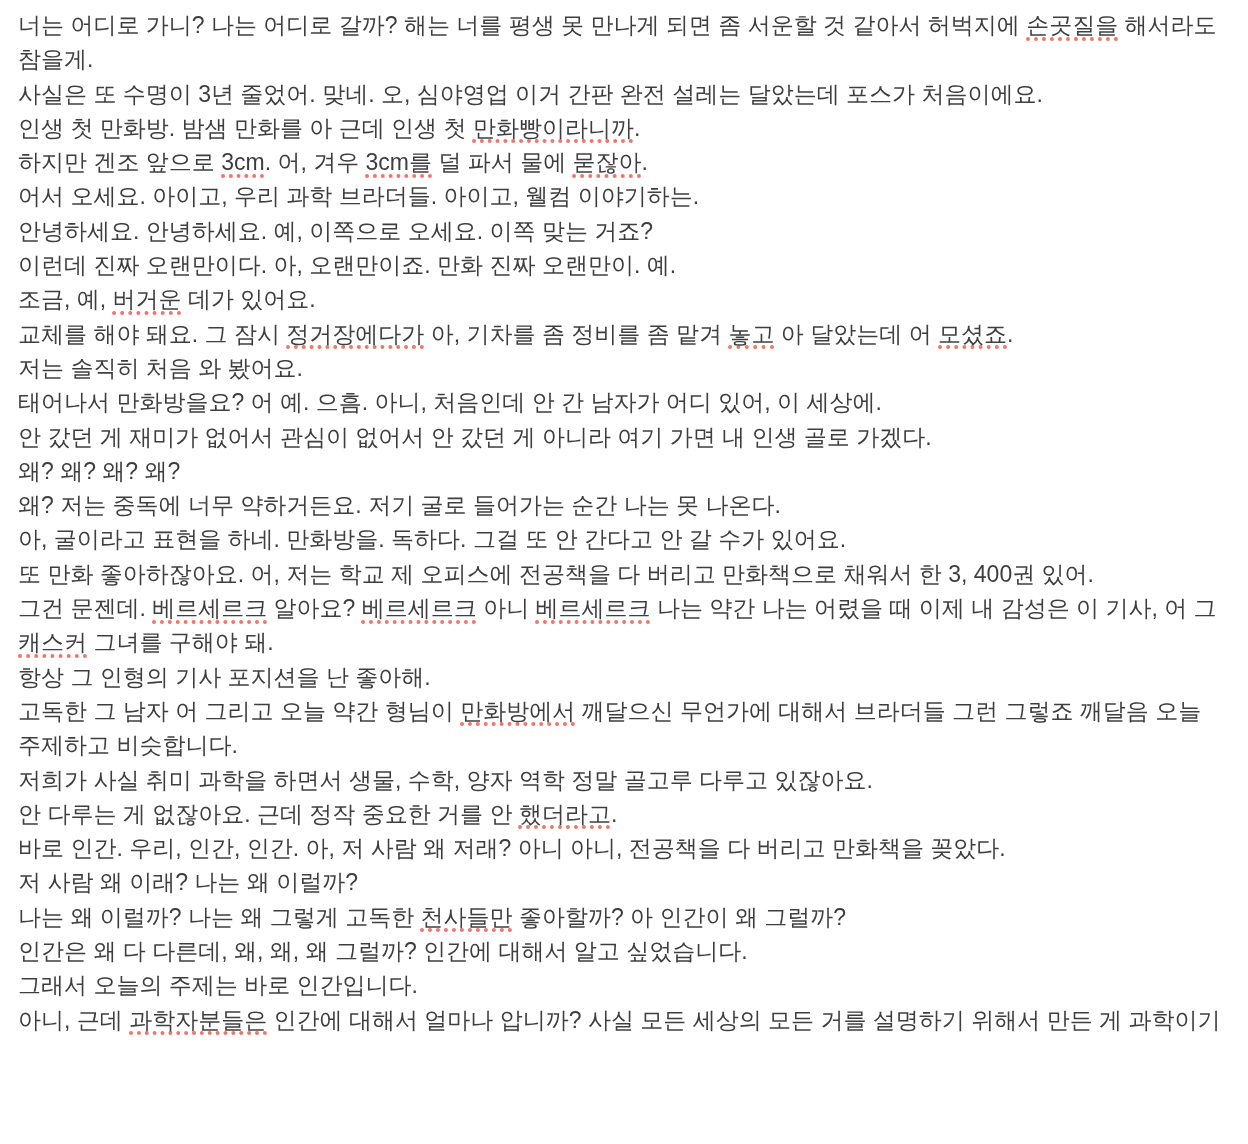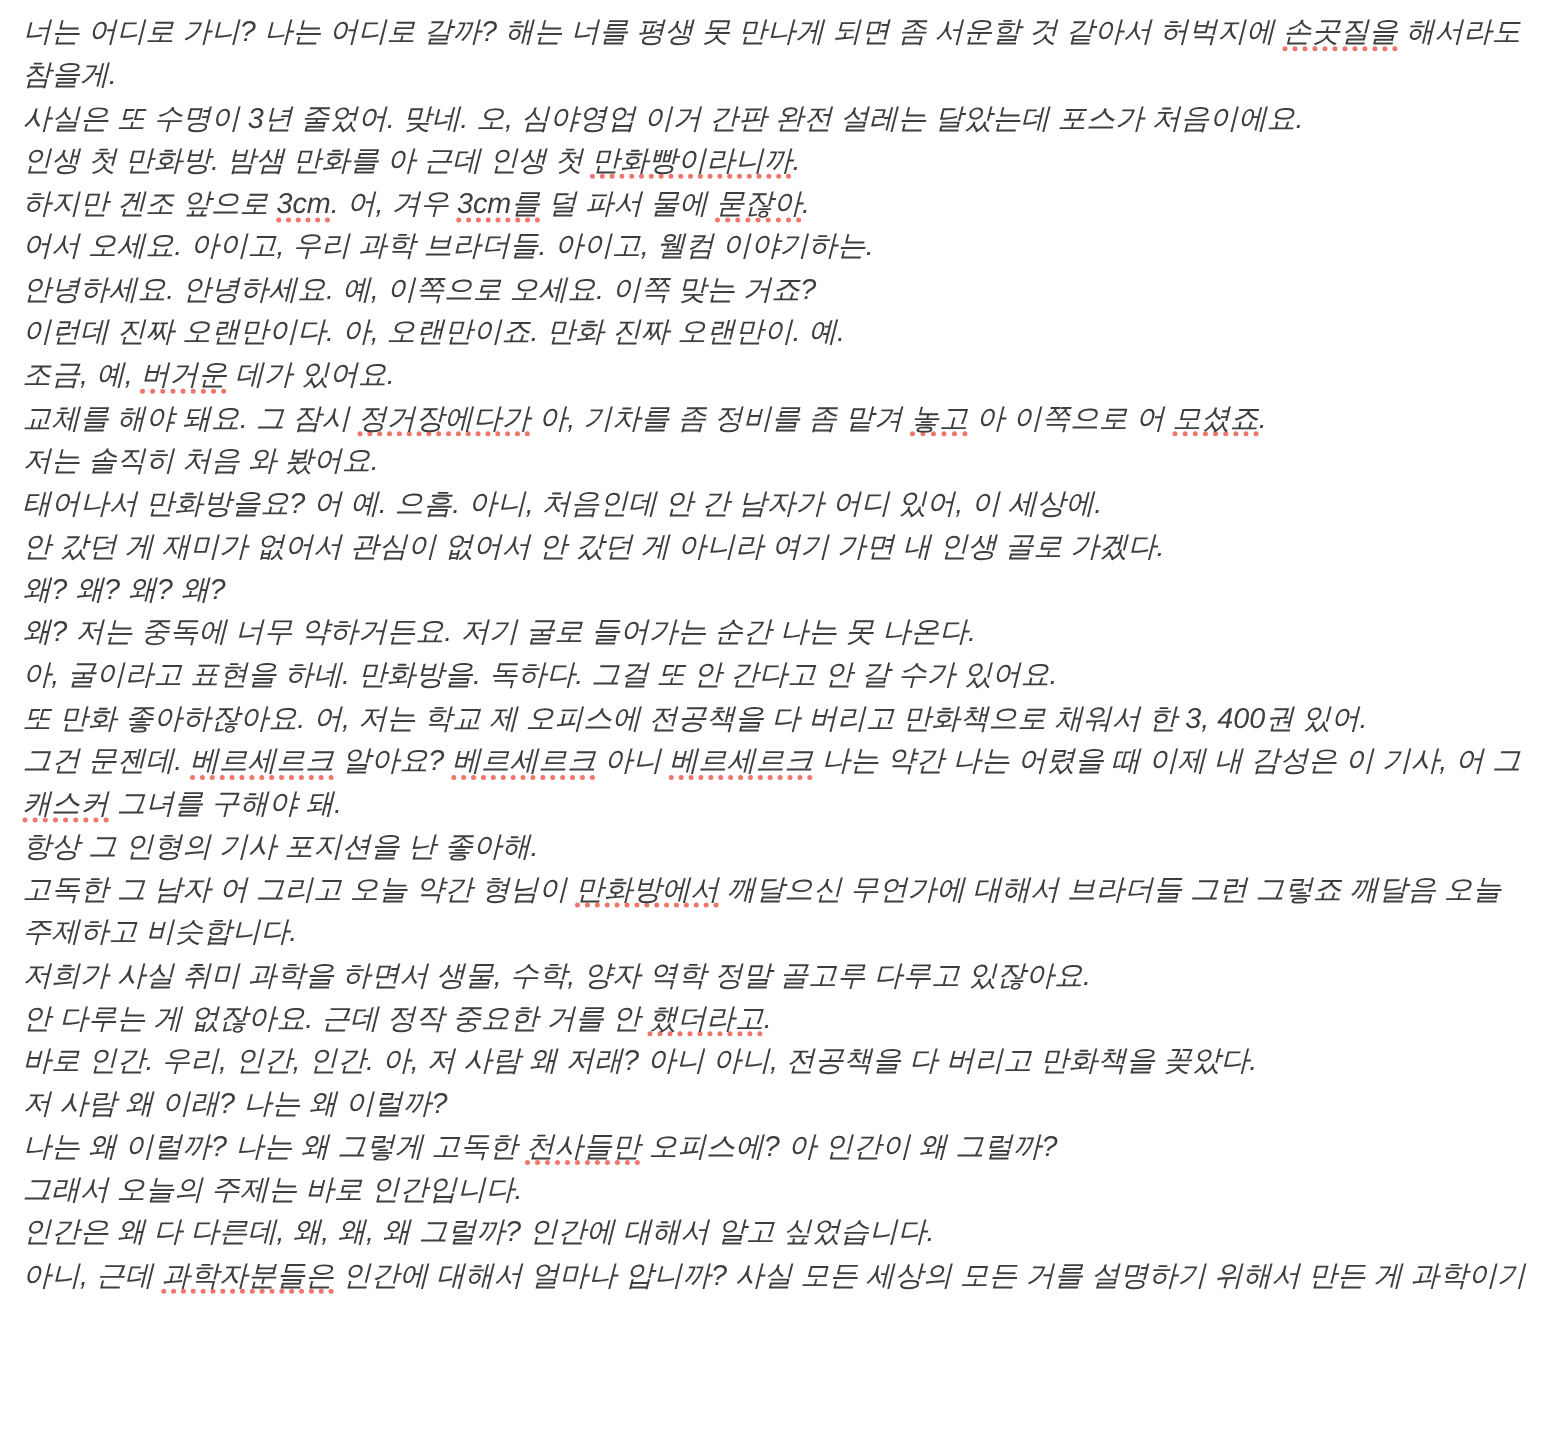--- a/index.html
+++ b/index.html
@@ -21,21 +21,20 @@
   .doc {
     font-family: "Liberation Sans", "DejaVu Sans", sans-serif;
     font-size: 23px;
     line-height: 34.3px;
     color: var(--text-color, #3e3e3e);
     letter-spacing: 0;
   }
   .line {
     white-space: pre;
     height: 34.3px;
-    font-style: italic;
   }
   .misspelled {
     text-decoration: underline;
     text-decoration-style: dotted;
     text-decoration-color: var(--spell-color, #f0766b);
     text-decoration-thickness: 3.5px;
     text-underline-offset: 4px;
     text-decoration-skip-ink: none;
   }
 </style>
@@ -46,35 +45,35 @@
   <div class="doc" id="doc">
       <div class="line"><span>너는 어디로 가니? 나는 어디로 갈까? 해는 너를 평생 못 만나게 되면 좀 서운할 것 같아서 허벅지에 </span><span class="misspelled">손곳질을</span><span> 해서라도</span></div>
       <div class="line"><span>참을게.</span></div>
       <div class="line"><span>사실은 또 수명이 3년 줄었어. 맞네. 오, 심야영업 이거 간판 완전 설레는 달았는데 포스가 처음이에요.</span></div>
       <div class="line"><span>인생 첫 만화방. 밤샘 만화를 아 근데 인생 첫 </span><span class="misspelled">만화빵이라니까</span><span>.</span></div>
       <div class="line"><span>하지만 겐조 앞으로 </span><span class="misspelled">3cm</span><span>. 어, 겨우 </span><span class="misspelled">3cm를</span><span> 덜 파서 물에 </span><span class="misspelled">묻잖아</span><span>.</span></div>
       <div class="line"><span>어서 오세요. 아이고, 우리 과학 브라더들. 아이고, 웰컴 이야기하는.</span></div>
       <div class="line"><span>안녕하세요. 안녕하세요. 예, 이쪽으로 오세요. 이쪽 맞는 거죠?</span></div>
       <div class="line"><span>이런데 진짜 오랜만이다. 아, 오랜만이죠. 만화 진짜 오랜만이. 예.</span></div>
       <div class="line"><span>조금, 예, </span><span class="misspelled">버거운</span><span> 데가 있어요.</span></div>
-      <div class="line"><span>교체를 해야 돼요. 그 잠시 </span><span class="misspelled">정거장에다가</span><span> 아, 기차를 좀 정비를 좀 맡겨 </span><span class="misspelled">놓고</span><span> 아 이쪽으로 어 </span><span class="misspelled">모셨죠</span><span>.</span></div>
+      <div class="line"><span>교체를 해야 돼요. 그 잠시 </span><span class="misspelled">정거장에다가</span><span> 아, 기차를 좀 정비를 좀 맡겨 </span><span class="misspelled">놓고</span><span> 아 달았는데 어 </span><span class="misspelled">모셨죠</span><span>.</span></div>
       <div class="line"><span>저는 솔직히 처음 와 봤어요.</span></div>
       <div class="line"><span>태어나서 만화방을요? 어 예. 으흠. 아니, 처음인데 안 간 남자가 어디 있어, 이 세상에.</span></div>
       <div class="line"><span>안 갔던 게 재미가 없어서 관심이 없어서 안 갔던 게 아니라 여기 가면 내 인생 골로 가겠다.</span></div>
       <div class="line"><span>왜? 왜? 왜? 왜?</span></div>
       <div class="line"><span>왜? 저는 중독에 너무 약하거든요. 저기 굴로 들어가는 순간 나는 못 나온다.</span></div>
       <div class="line"><span>아, 굴이라고 표현을 하네. 만화방을. 독하다. 그걸 또 안 간다고 안 갈 수가 있어요.</span></div>
       <div class="line"><span>또 만화 좋아하잖아요. 어, 저는 학교 제 오피스에 전공책을 다 버리고 만화책으로 채워서 한 3, 400권 있어.</span></div>
       <div class="line"><span>그건 문젠데. </span><span class="misspelled">베르세르크</span><span> 알아요? </span><span class="misspelled">베르세르크</span><span> 아니 </span><span class="misspelled">베르세르크</span><span> 나는 약간 나는 어렸을 때 이제 내 감성은 이 기사, 어 그</span></div>
       <div class="line"><span class="misspelled">캐스커</span><span> 그녀를 구해야 돼.</span></div>
       <div class="line"><span>항상 그 인형의 기사 포지션을 난 좋아해.</span></div>
       <div class="line"><span>고독한 그 남자 어 그리고 오늘 약간 형님이 </span><span class="misspelled">만화방에서</span><span> 깨달으신 무언가에 대해서 브라더들 그런 그렇죠 깨달음 오늘</span></div>
       <div class="line"><span>주제하고 비슷합니다.</span></div>
       <div class="line"><span>저희가 사실 취미 과학을 하면서 생물, 수학, 양자 역학 정말 골고루 다루고 있잖아요.</span></div>
       <div class="line"><span>안 다루는 게 없잖아요. 근데 정작 중요한 거를 안 </span><span class="misspelled">했더라고</span><span>.</span></div>
       <div class="line"><span>바로 인간. 우리, 인간, 인간. 아, 저 사람 왜 저래? 아니 아니, 전공책을 다 버리고 만화책을 꽂았다.</span></div>
       <div class="line"><span>저 사람 왜 이래? 나는 왜 이럴까?</span></div>
-      <div class="line"><span>나는 왜 이럴까? 나는 왜 그렇게 고독한 </span><span class="misspelled">천사들만</span><span> 오피스에? 아 인간이 왜 그럴까?</span></div>
+      <div class="line"><span>나는 왜 이럴까? 나는 왜 그렇게 고독한 </span><span class="misspelled">천사들만</span><span> 좋아할까? 아 인간이 왜 그럴까?</span></div>
+      <div class="line"><span>인간은 왜 다 다른데, 왜, 왜, 왜 그럴까? 인간에 대해서 알고 싶었습니다.</span></div>
       <div class="line"><span>그래서 오늘의 주제는 바로 인간입니다.</span></div>
-      <div class="line"><span>인간은 왜 다 다른데, 왜, 왜, 왜 그럴까? 인간에 대해서 알고 싶었습니다.</span></div>
       <div class="line"><span>아니, 근데 </span><span class="misspelled">과학자분들은</span><span> 인간에 대해서 얼마나 압니까? 사실 모든 세상의 모든 거를 설명하기 위해서 만든 게 과학이기</span></div>
     </div>
 </div>
 
 </body></html>

